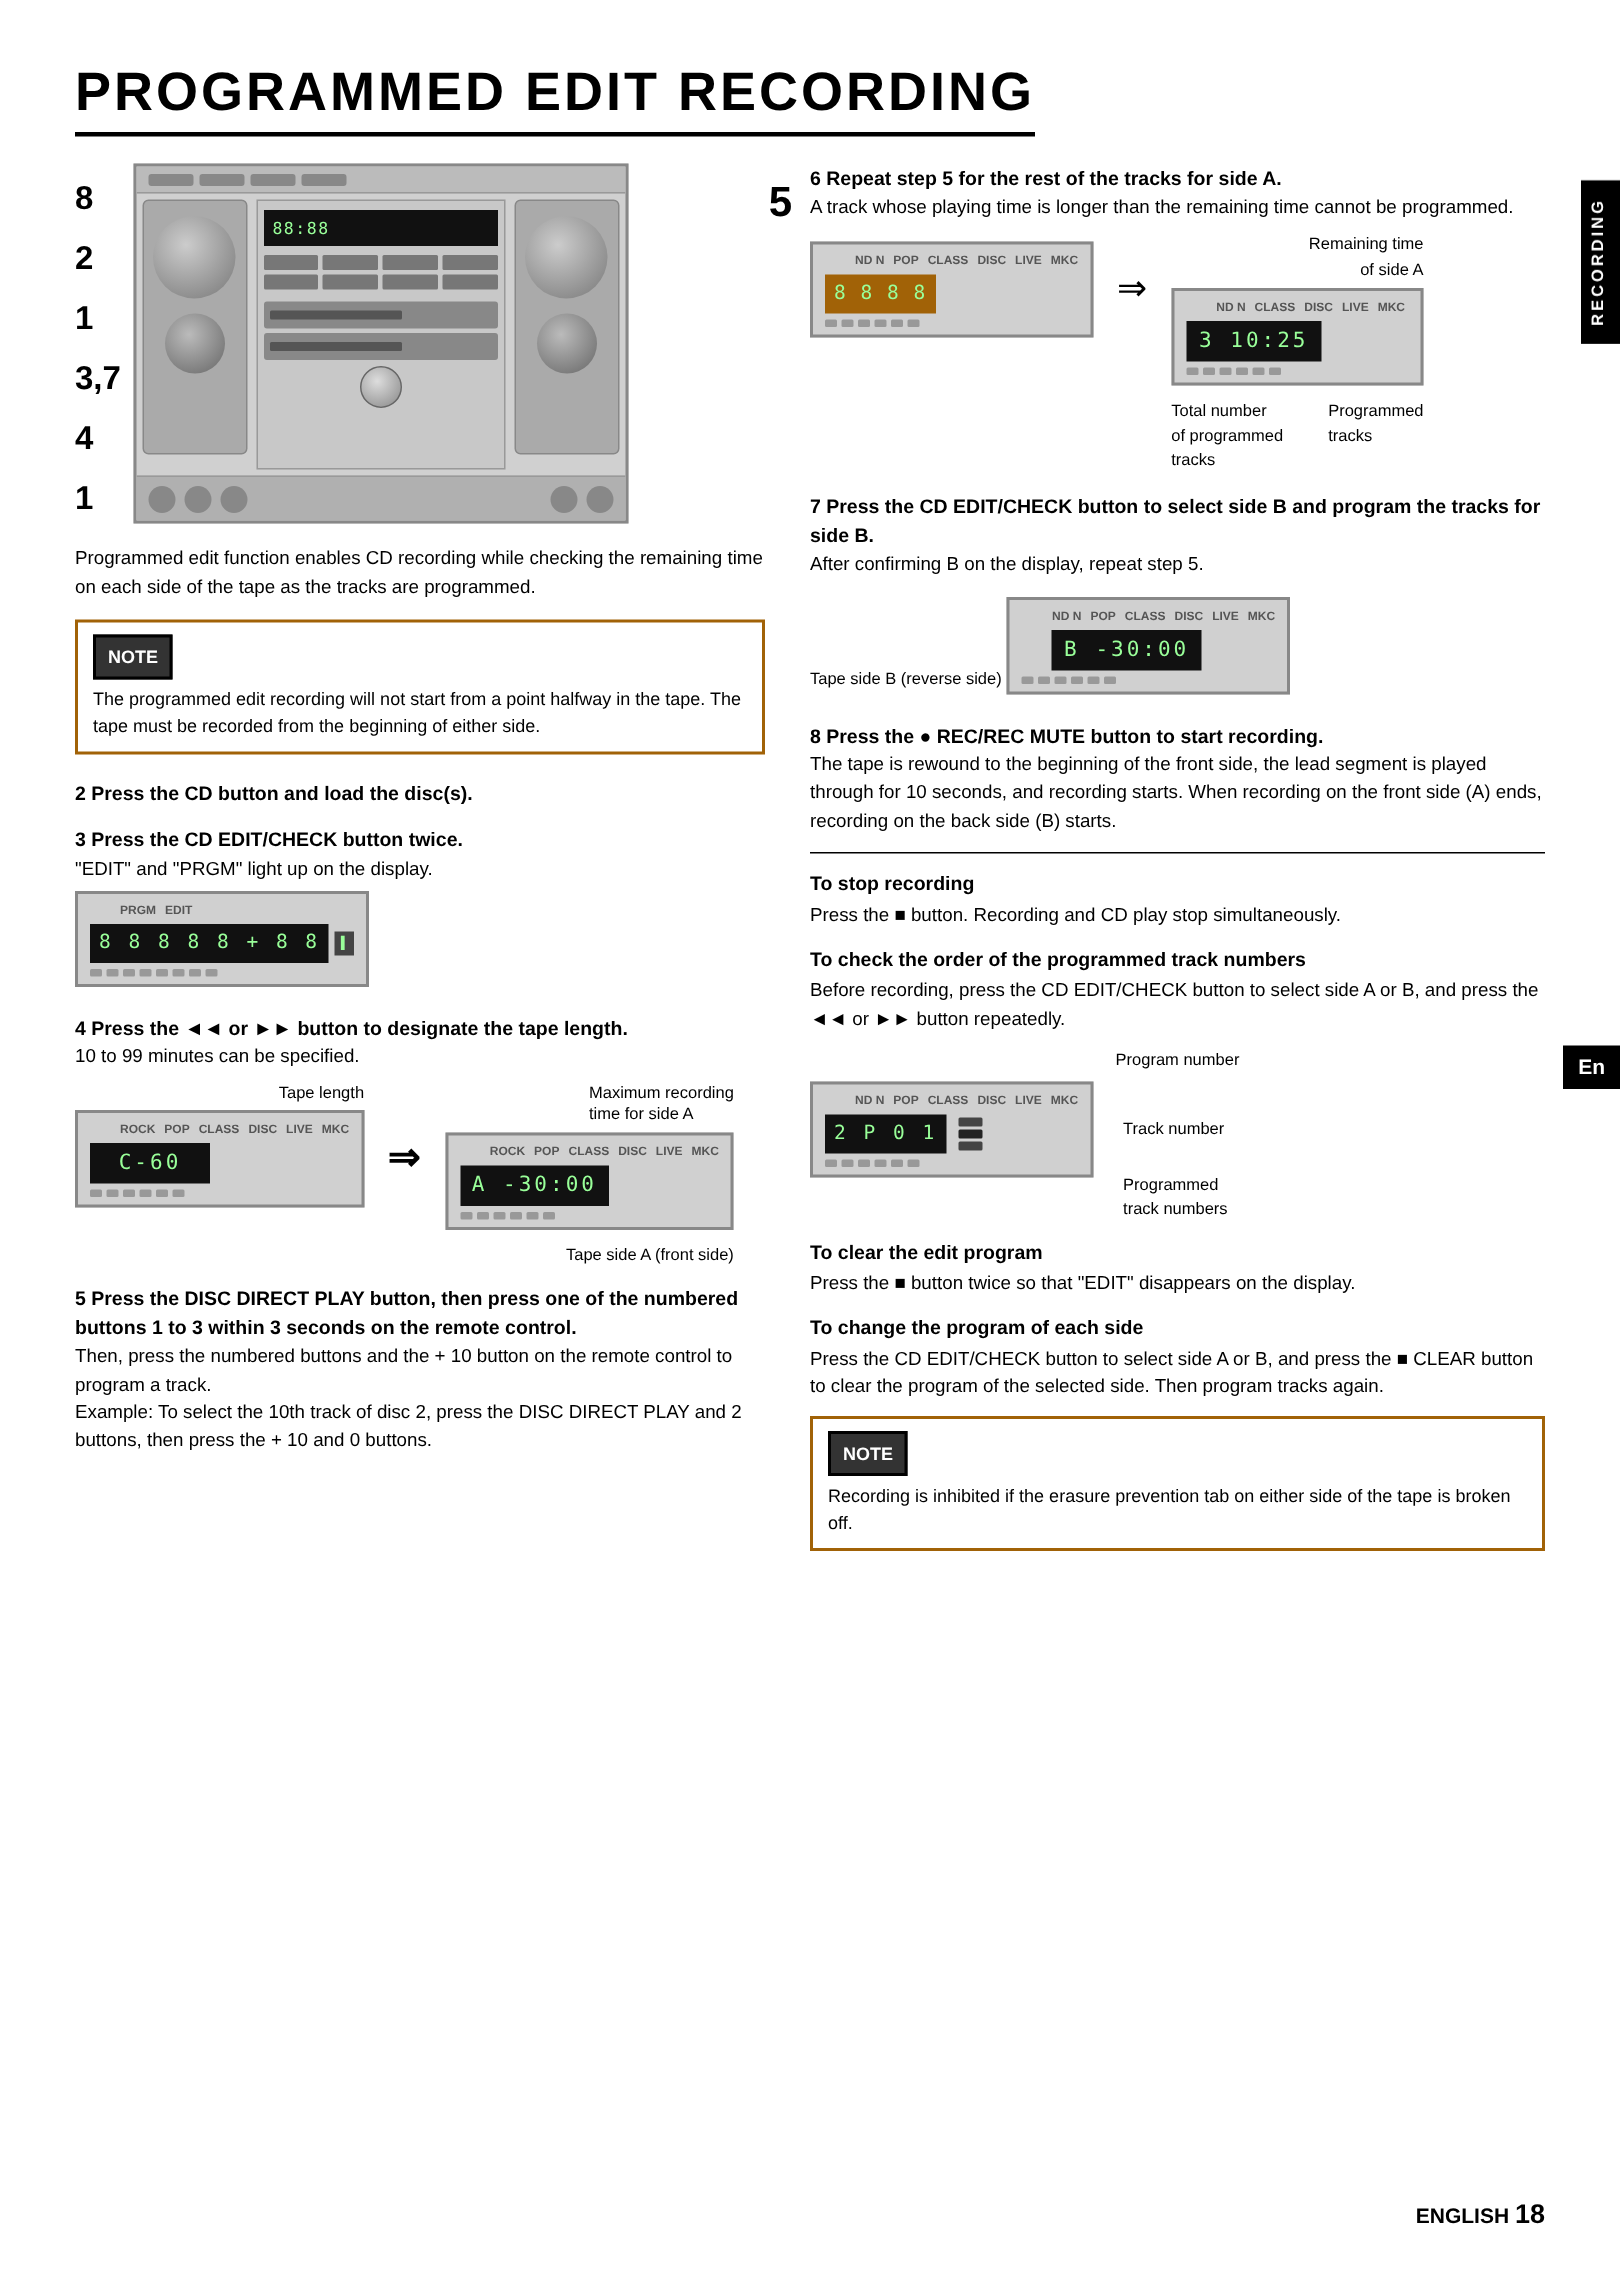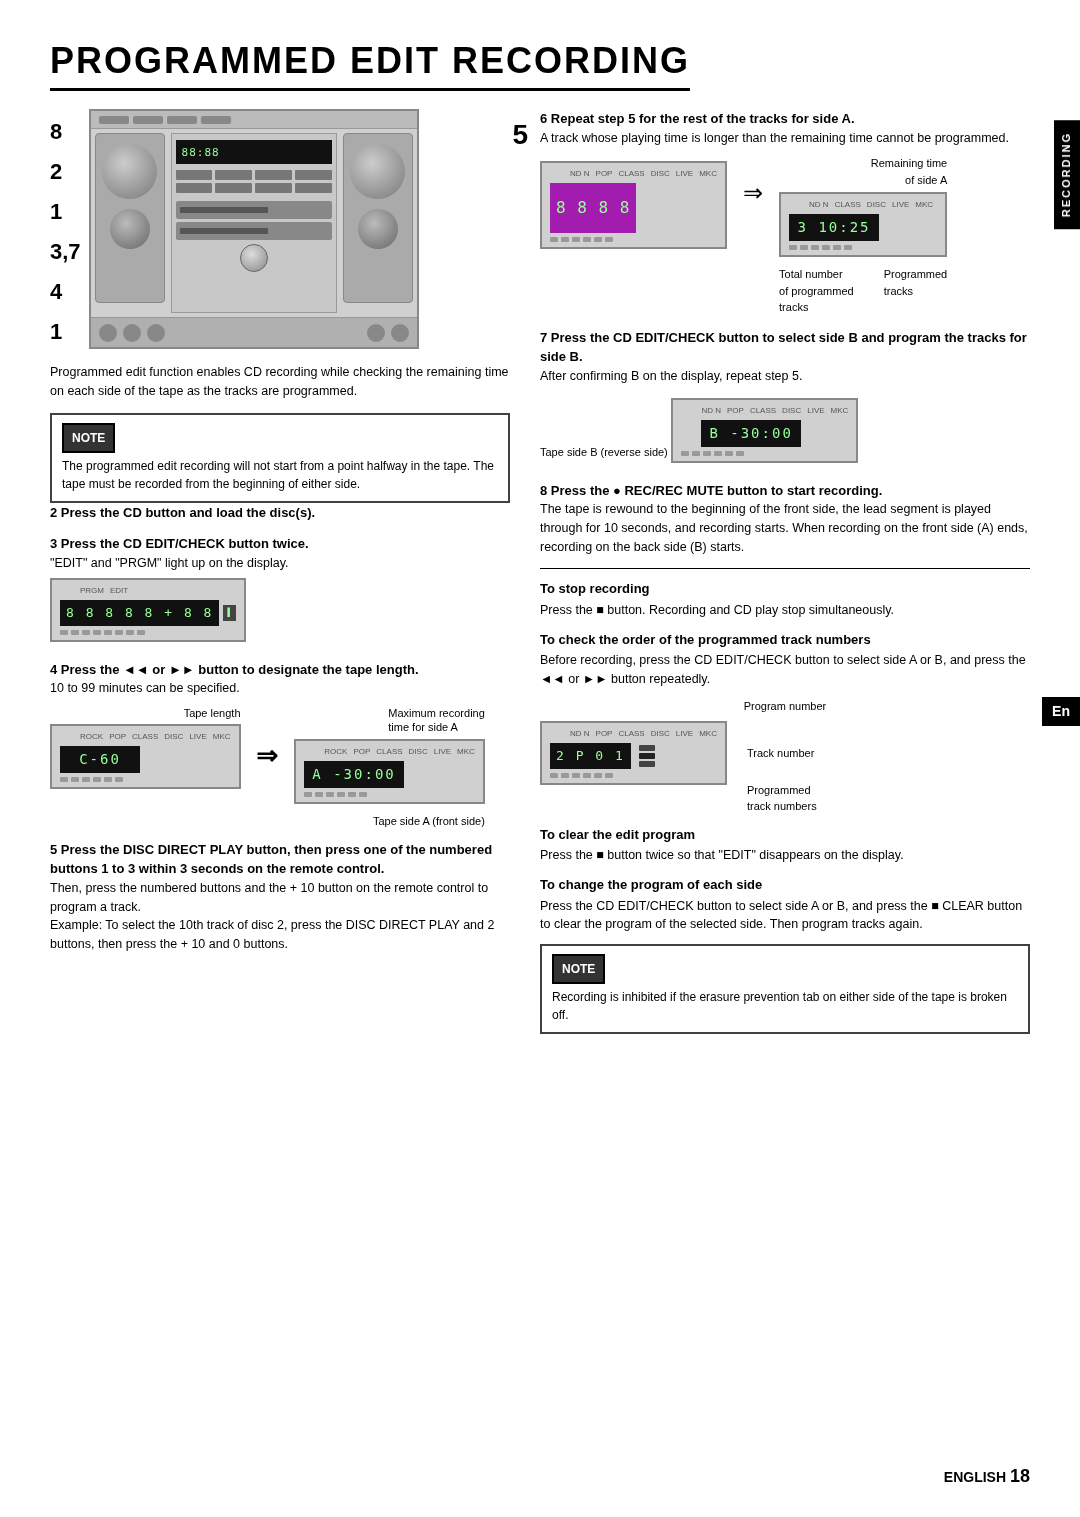--- a/index.html
+++ b/index.html
@@ -52,22 +52,23 @@
       padding: 4px 8px;
       margin-bottom: 10px;
       display: inline-block;
       font-size: 12px;
       font-weight: 900;
       background: #333;
       color: #fff;
     }
 
     .note-section {
-      border: 2px solid #404040;
+      border: 2px solid #a16207;
       padding: 8px 10px;
+      margin-bottom: 16px;
       font-size: 12px;
       line-height: 1.5;
     }
 
     .note-section .note-box {
       margin-bottom: 4px;
     }
 
     
     .step {
@@ -161,21 +162,21 @@
       border: 2px solid #888;
       padding: 5px 8px;
       margin: 6px 0;
     }
 
     .prgm-edit-display .top-labels {
       display: flex;
       gap: 6px;
       font-size: 8px;
       color: #555;
-      font-weight: normal;
+      font-weight: bold;
       margin-bottom: 3px;
       padding-left: 20px;
     }
 
     .prgm-edit-display .screen-row {
       display: flex;
       align-items: center;
       gap: 4px;
     }
 
@@ -422,21 +423,21 @@
             <div class="prgm-edit-display">
               <div class="top-labels">
                   <span>ND N</span>
                   <span>POP</span>
                   <span>CLASS</span>
                   <span>DISC</span>
                   <span>LIVE</span>
                   <span>MKC</span>
                 </div>
               <div class="screen-row" style="gap:6px;">
-                <div style="background:#a21caf; color:#9f9; font-family:monospace; font-size:16px; padding:13px 6px; letter-spacing:1px;">8  8  8  8</div>
+                <div style="background:#a16207; color:#9f9; font-family:monospace; font-size:13px; padding:3px 6px; letter-spacing:1px;">8  8  8  8</div>
               </div>
               <div class="dots-row">
                 <div class="dot-seg"></div>
                   <div class="dot-seg"></div>
                   <div class="dot-seg"></div>
                 <div class="dot-seg"></div>
                   <div class="dot-seg"></div>
                   <div class="dot-seg"></div>
               </div>
             </div>

